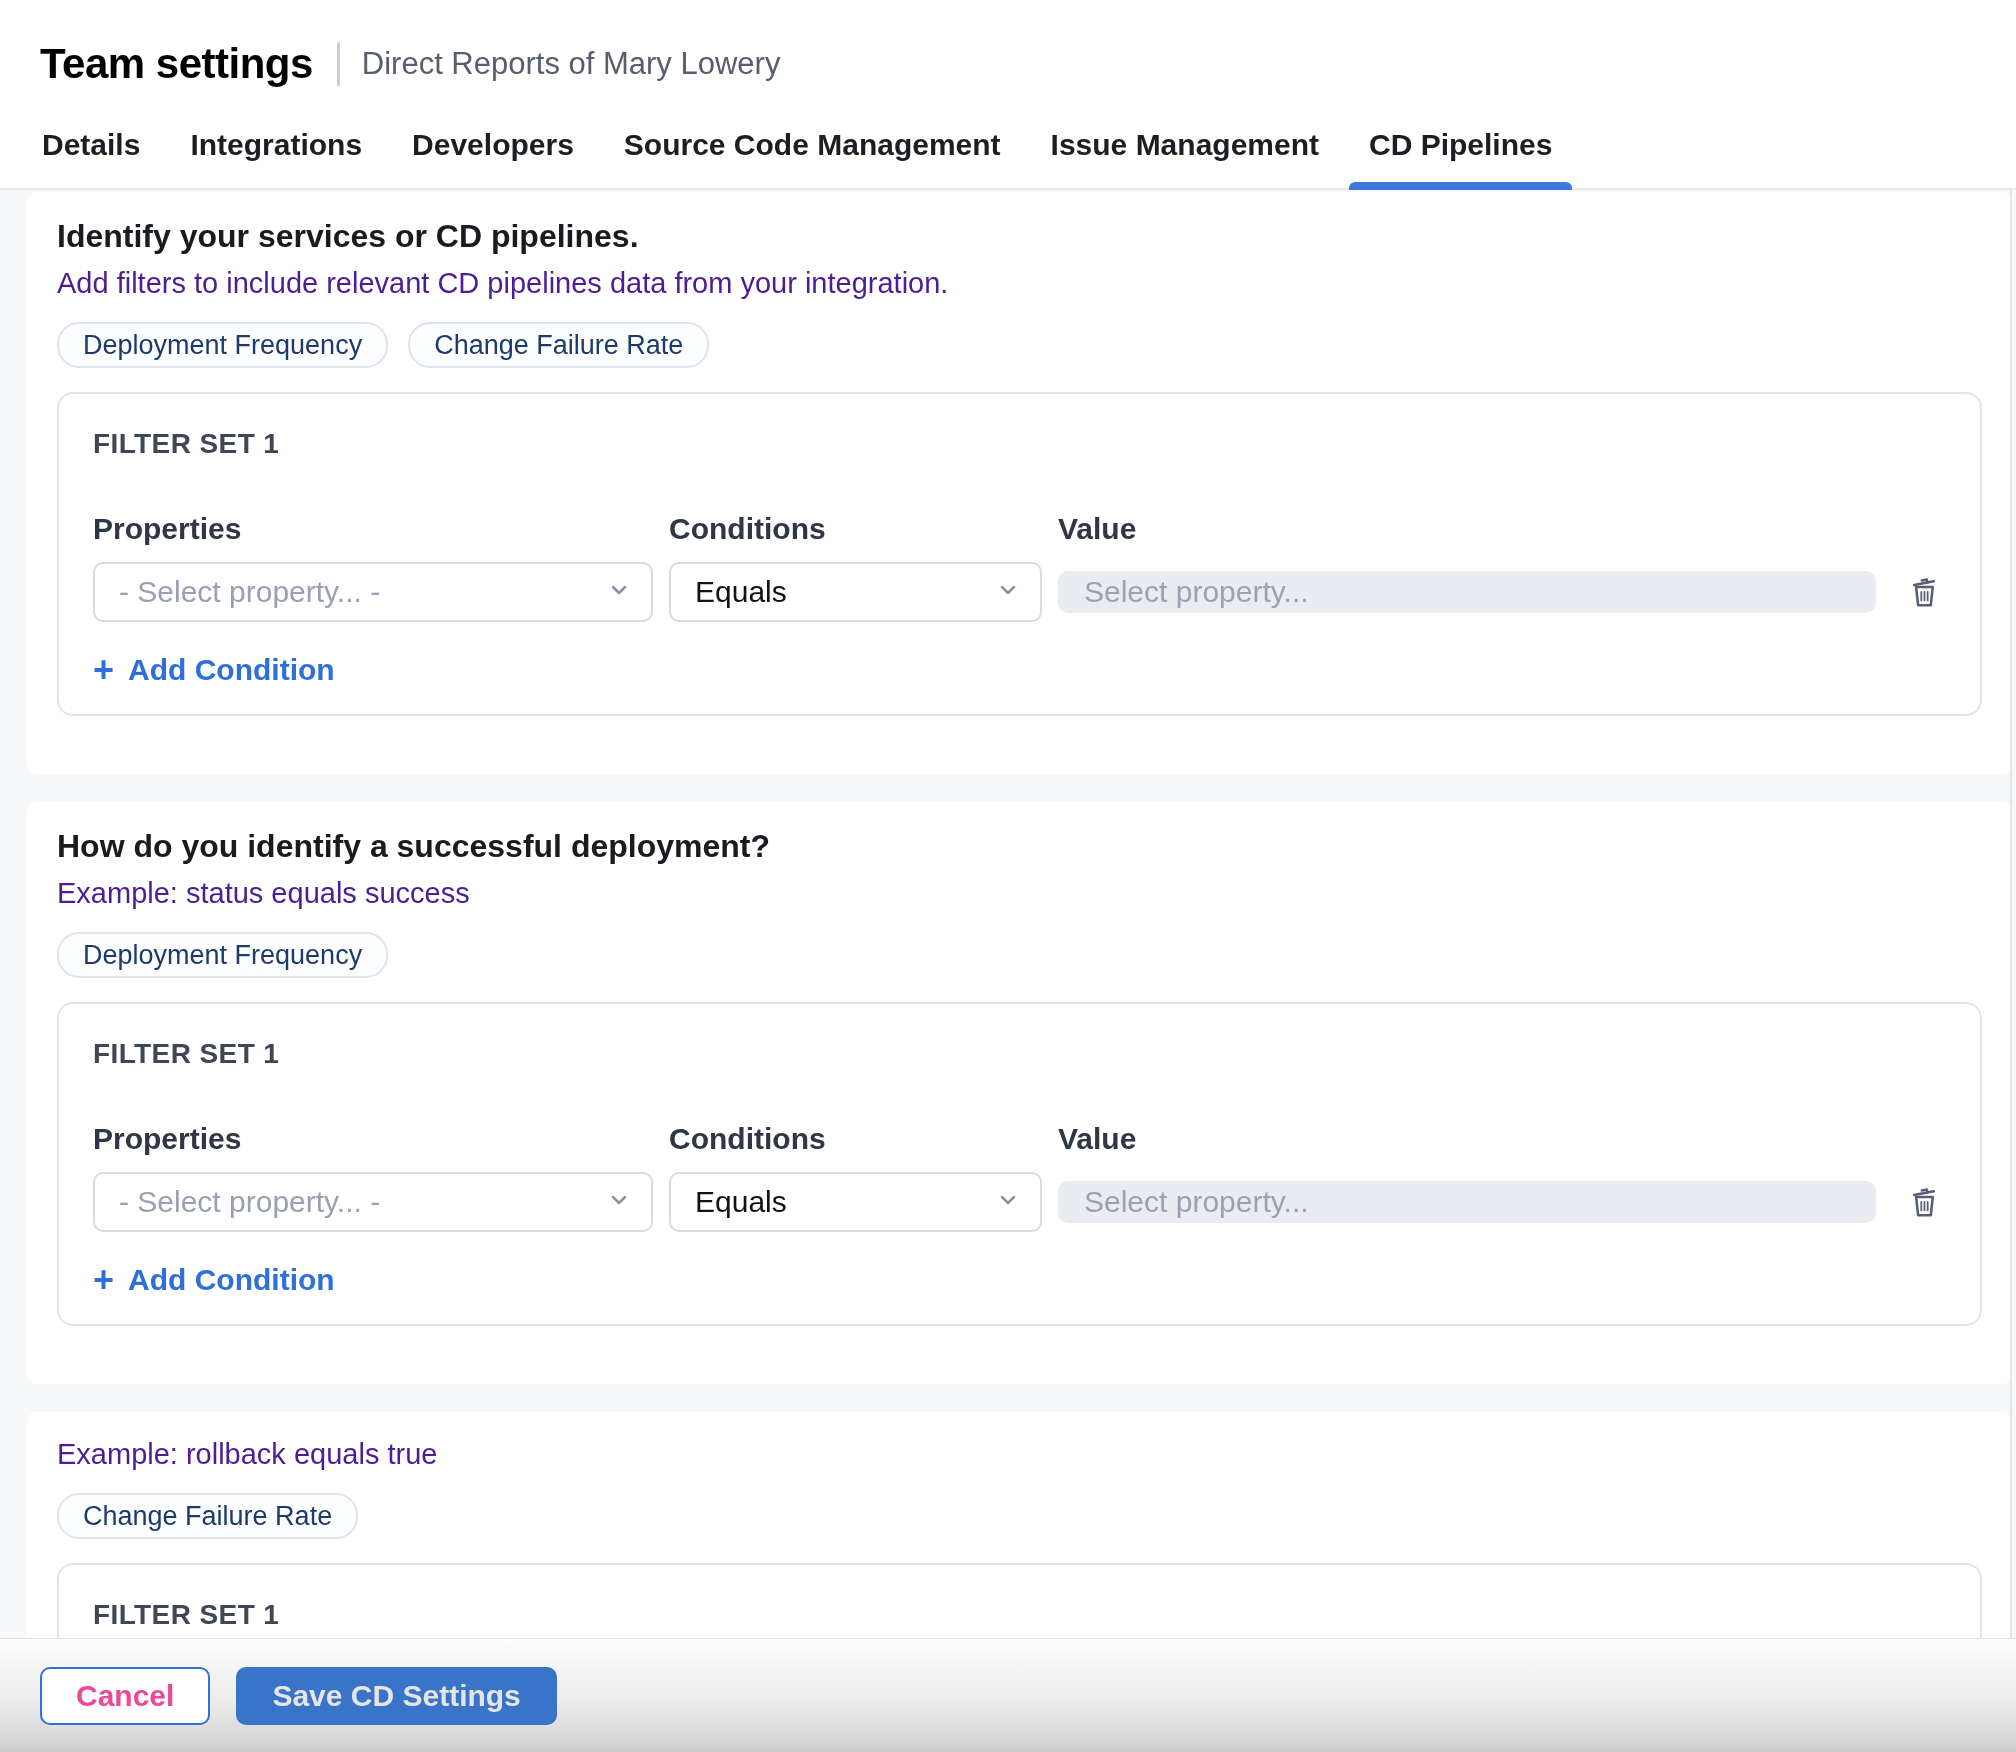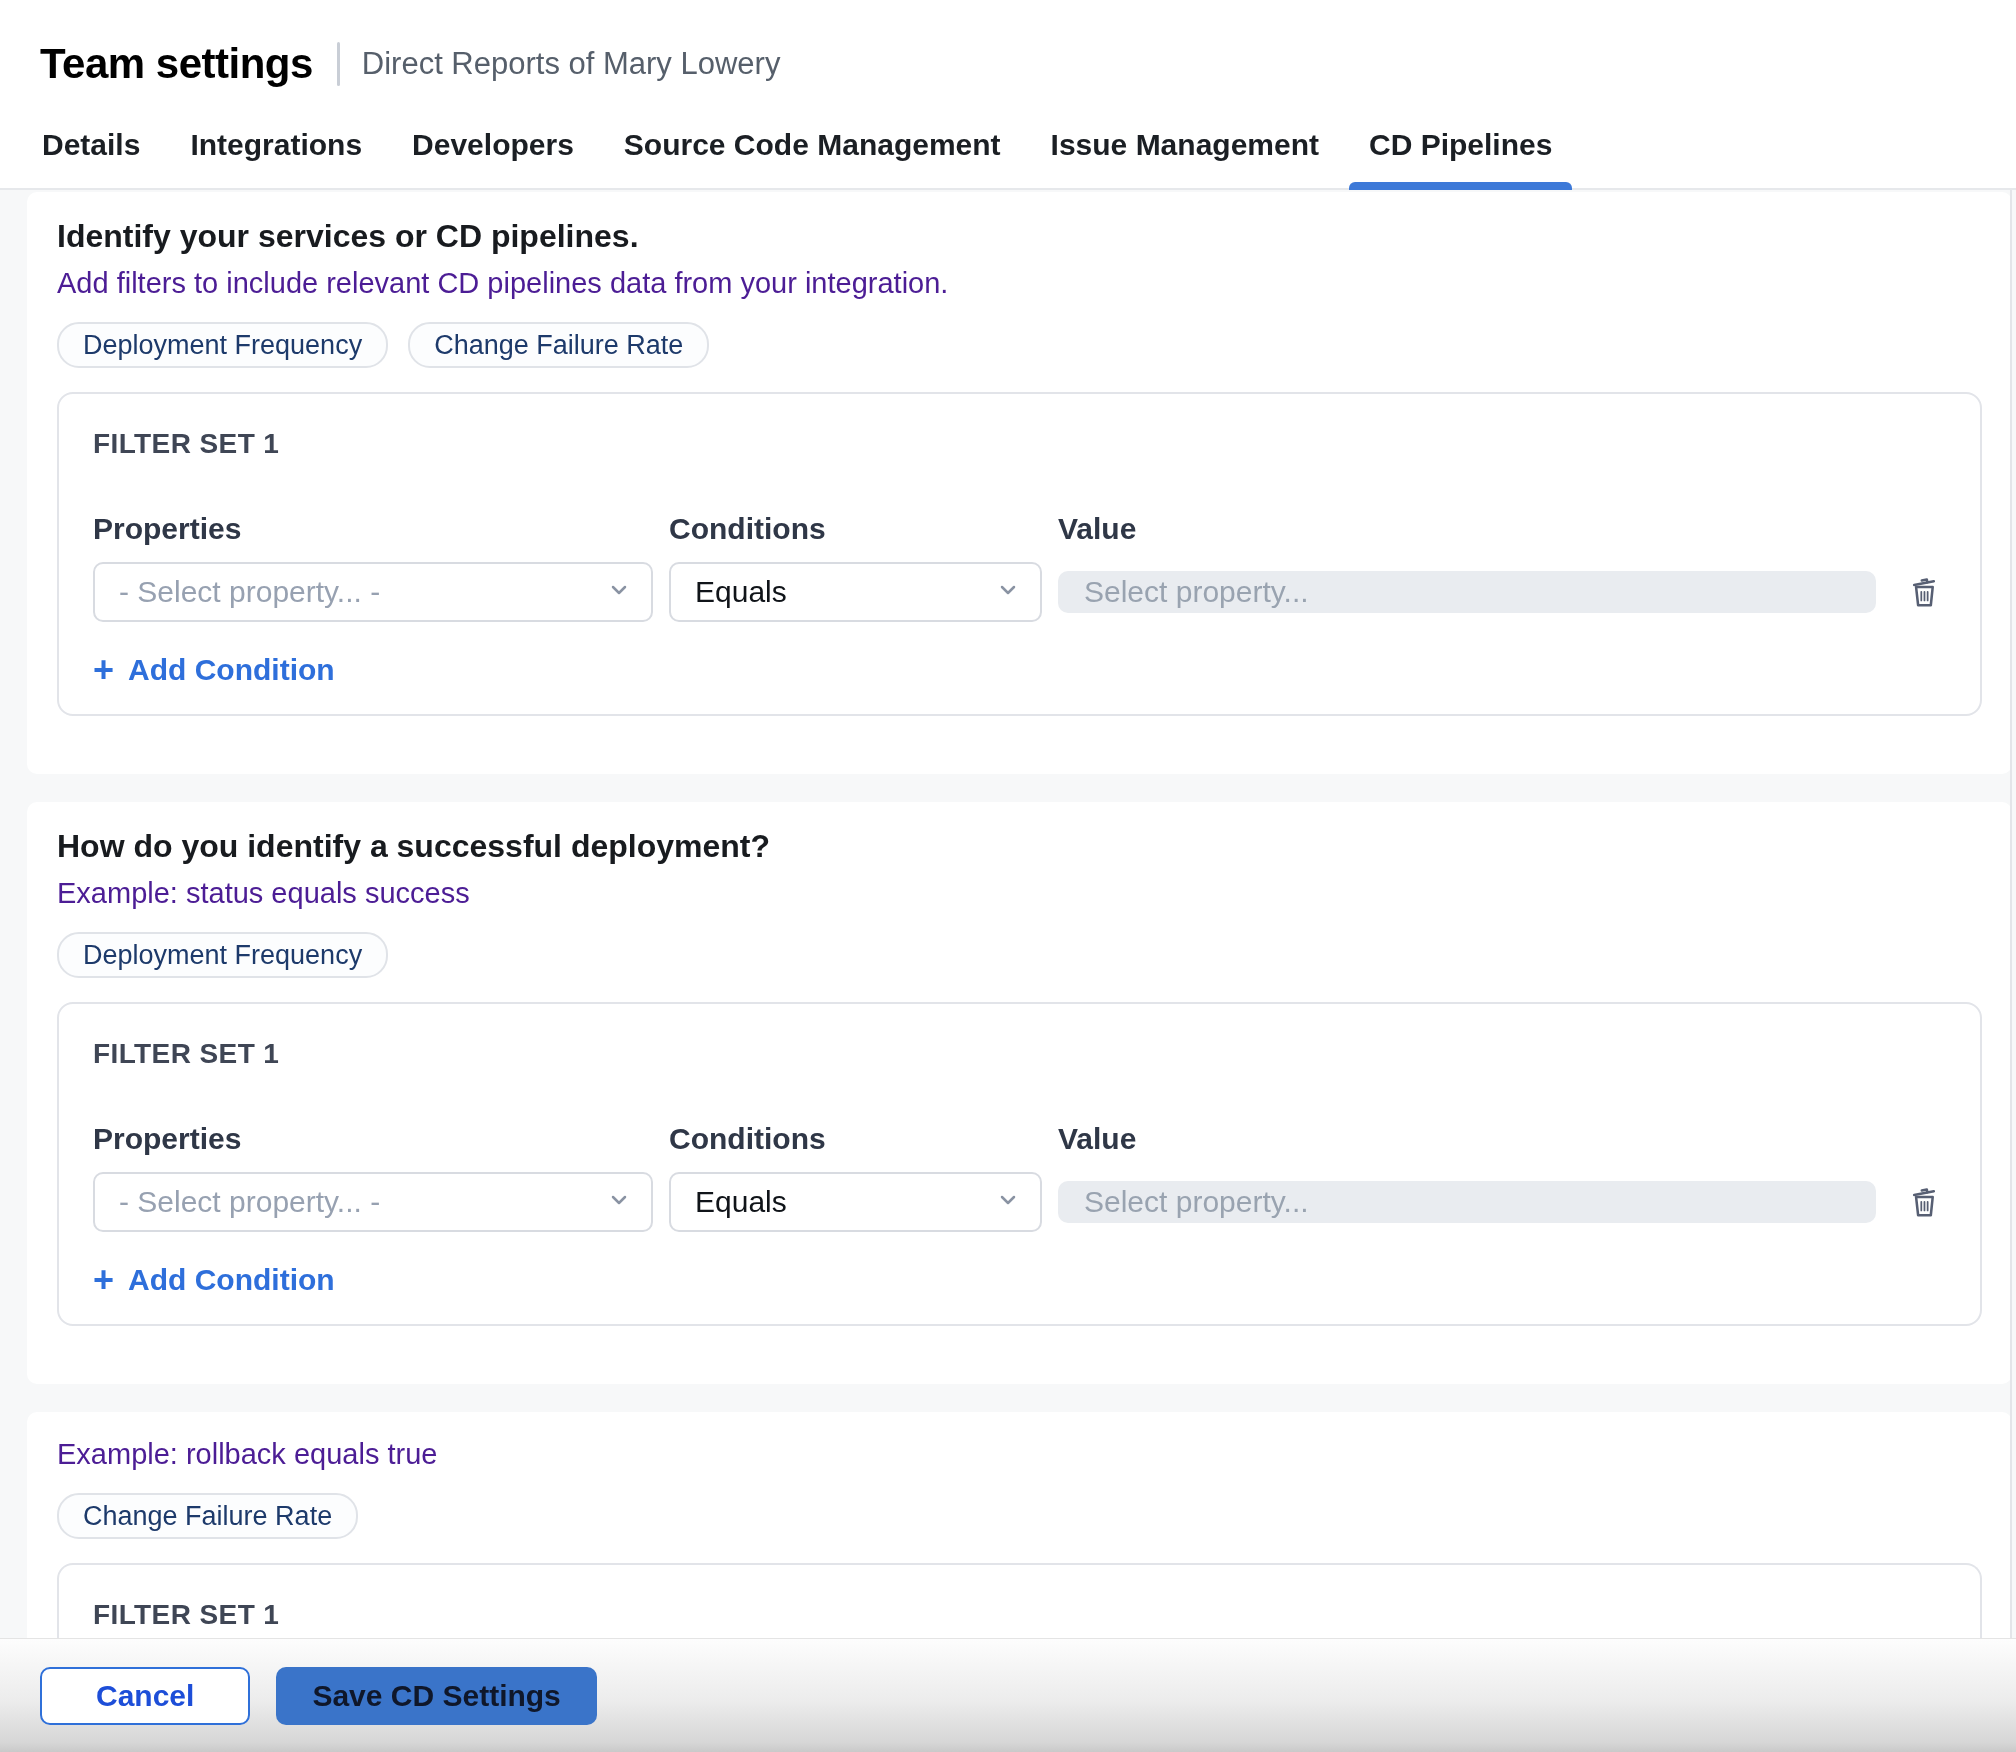--- a/index.html
+++ b/index.html
@@ -55,22 +55,22 @@
     color:#2e6fdb; font-size:30px; font-weight:700; cursor:pointer; }
   .add-cond .plus { font-size:36px; font-weight:700; line-height:1; }
 
   
   .footer { position:fixed; left:0; right:0; bottom:0; height:114px; z-index:10;
     background:linear-gradient(180deg,#fdfdfd 0%,#ececec 55%,#d6d6d6 92%,#c9c9c9 100%);
     border-top:1px solid #e4e4e4; display:flex; align-items:center; padding-left:40px; }
   .btn { height:58px; border-radius:10px; font-size:30px; font-weight:700;
     font-family:"Liberation Sans", sans-serif; cursor:pointer;
     display:inline-flex; align-items:center; }
-  .btn-cancel { background:#fff; border:2px solid #2f70d9; color:#1d4ed8; padding:0 54px; }
-  .btn-save { background:#3a74c9; border:none; color:#0f172a; padding:0 36px; margin-left:26px; }
+  .btn-cancel { background:#fff; border:2px solid #2f70d9; color:#ec4899; padding:0 34px; }
+  .btn-save { background:#3a74c9; border:none; color:#e5e5e5; padding:0 36px; margin-left:26px; }
 
   .scroll-line { position:fixed; right:4px; top:190px; bottom:0; width:2px;
     background:#e3e5e9; z-index:1; }
 </style>
 </head>
 <body>
 
 <div class="header">
   <div class="title">Team settings</div>
   <div class="title-divider"></div>

